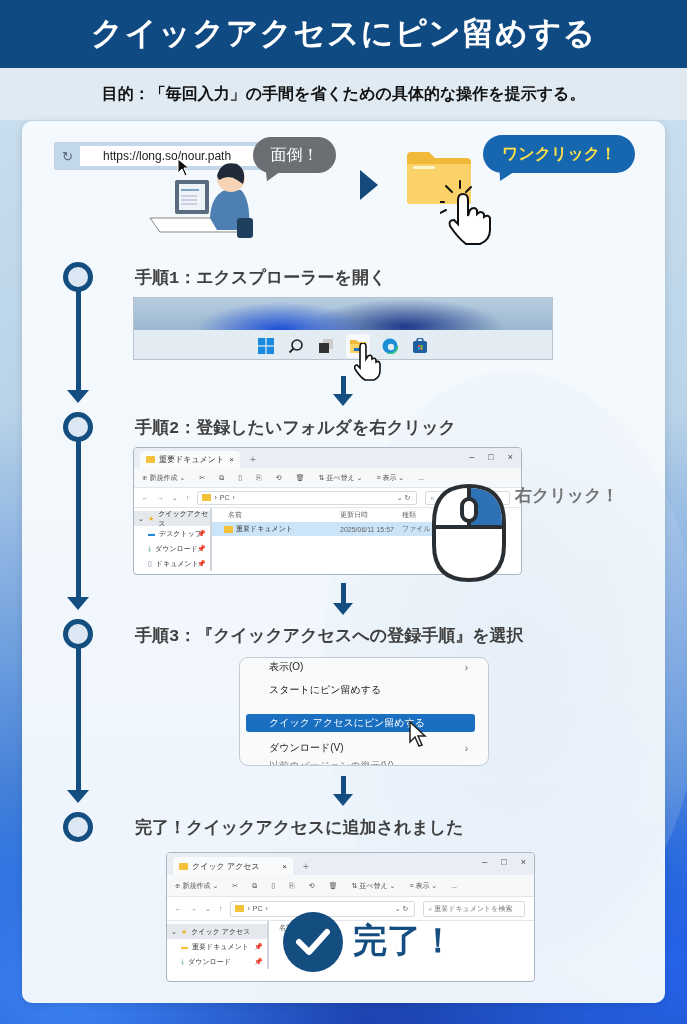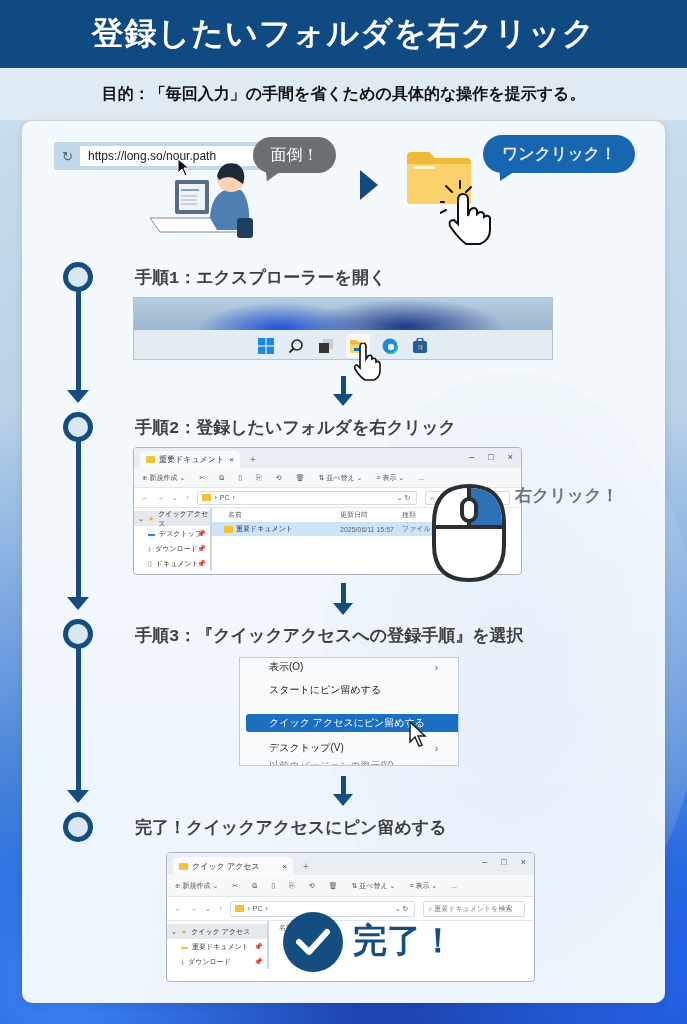--- a/index.html
+++ b/index.html
@@ -47,21 +47,21 @@
 
     
     .browser-bar {
       position: absolute; left: 54px; top: 142px; width: 210px; height: 28px;
       background: #c3d7ea; border-radius: 2px;
       display: flex; align-items: center; padding-left: 8px;
     }
     .browser-bar .reload { color: #5a6b7c; font-size: 13px; width: 18px; }
     .url-field {
       background: #fff; height: 20px; flex: 1; margin-right: 6px;
-      font-size: 12px; display: flex; align-items: center; padding-left: 8px;
+      font-size: 12px; display: flex; align-items: center; padding-left: 23px;
       color: #222; font-family: "Liberation Sans", sans-serif;
     }
     .cursor-arrow { position: absolute; left: 177px; top: 158px; }
     .bubble-gray {
       position: absolute; left: 253px; top: 137px; width: 83px; height: 36px;
       background: #6b6f73; border-radius: 18px;
       color: #fff; font-size: 16px; font-weight: normal;
       display: flex; align-items: center; justify-content: center;
     }
     .bubble-gray::after {
@@ -74,21 +74,21 @@
     .play-arrow {
       position: absolute; left: 360px; top: 170px;
       width: 0; height: 0;
       border-top: 15px solid transparent; border-bottom: 15px solid transparent;
       border-left: 18px solid #164a7c;
     }
     .folder-big { position: absolute; left: 405px; top: 150px; }
     .bubble-blue {
       position: absolute; left: 483px; top: 135px; width: 152px; height: 38px;
       background: #1766b0; border-radius: 19px;
-      color: #e5e5e5; font-size: 16px; font-weight: bold;
+      color: #fde047; font-size: 16px; font-weight: bold;
       display: flex; align-items: center; justify-content: center;
     }
     .bubble-blue::after {
       content: ""; position: absolute; left: 14px; bottom: -9px;
       border-left: 5px solid transparent; border-right: 9px solid transparent;
       border-top: 12px solid #1766b0; transform: rotate(20deg);
     }
     .hand-big { position: absolute; left: 440px; top: 180px; }
 
     
@@ -178,22 +178,22 @@
     .star { color: #f2b01e; }
 
     
     .mouse { position: absolute; left: 430px; top: 483px; }
     .right-click-label {
       position: absolute; left: 515px; top: 484px; font-size: 17px; font-weight: bold; color: #737373;
     }
 
     
     .ctx-menu {
-      position: absolute; left: 239px; top: 657px; width: 220px; height: 109px;
-      background: #f9fafb; border: 1px solid #c3cad1; border-radius: 0; overflow: hidden;
+      position: absolute; left: 239px; top: 657px; width: 250px; height: 109px;
+      background: #f9fafb; border: 1px solid #c3cad1; border-radius: 9px; overflow: hidden;
       font-family: "Liberation Sans", sans-serif;
     }
     .ctx-item {
       position: absolute; left: 0; width: 100%; height: 18px; font-size: 10px; color: #222;
       display: flex; align-items: center; padding-left: 29px;
     }
     .ctx-item .chev { position: absolute; right: 20px; color: #666; font-size: 10px; }
     .ctx-item.selected {
       left: 6px; width: 229px; background: #1a6fc1; color: #fff; border-radius: 3px; padding-left: 23px;
     }
@@ -208,21 +208,21 @@
     .done-text {
       position: absolute; left: 353px; top: 918px; font-size: 34px; font-weight: bold; color: #144d80;
     }
   </style>
 </head>
 <body>
 
 <div class="bg-swirl"></div>
 
 <div class="header">
-  <h1>登録したいフォルダを右クリック</h1>
+  <h1>クイックアクセスにピン留めする</h1>
 </div>
 <div class="subtitle-band">
   <p>目的：「毎回入力」の手間を省くための具体的な操作を提示する。</p>
 </div>
 
 <div class="card">
   <div class="card-glow"></div>
 </div>
 
 <div class="browser-bar">
@@ -272,21 +272,21 @@
 <div class="tl-line" style="left:76px; top:440px; height:157px;"></div>
 <div class="tl-arrow" style="left:67px; top:597px;"></div>
 <div class="tl-circle" style="left:63px; top:619px;"></div>
 <div class="tl-line" style="left:76px; top:647px; height:143px;"></div>
 <div class="tl-arrow" style="left:67px; top:790px;"></div>
 <div class="tl-circle" style="left:63px; top:812px;"></div>
 
 <div class="step-title" style="top:266px;">手順1：エクスプローラーを開く</div>
 <div class="step-title" style="top:416px;">手順2：登録したいフォルダを右クリック</div>
 <div class="step-title" style="top:624px;">手順3：『クイックアクセスへの登録手順』を選択</div>
-<div class="step-title" style="top:816px;">完了！クイックアクセスにピン留めする</div>
+<div class="step-title" style="top:816px;">完了！クイックアクセスに追加されました</div>
 
 <div class="taskbar-shot">
   <div class="taskbar-wall"></div>
   <div class="taskbar">
     <div class="tb-icon">
       <svg width="16" height="16" viewBox="0 0 16 16">
           <rect x="0" y="0" width="7.4" height="7.4" fill="#1a8ae0"></rect>
           <rect x="8.6" y="0" width="7.4" height="7.4" fill="#1a8ae0"></rect>
           <rect x="0" y="8.6" width="7.4" height="7.4" fill="#1a8ae0"></rect>
           <rect x="8.6" y="8.6" width="7.4" height="7.4" fill="#1a8ae0"></rect>
@@ -431,21 +431,21 @@
     <span>表示(O)</span>
       <span class="chev">›</span>
   </div>
   <div class="ctx-item" style="top:23px;">
     <span>スタートにピン留めする</span>
   </div>
   <div class="ctx-item selected" style="top:56px;">
     <span>クイック アクセスにピン留めする</span>
   </div>
   <div class="ctx-item" style="top:81px;">
-    <span>デスクトップ(V)</span>
+    <span>ダウンロード(V)</span>
       <span class="chev">›</span>
   </div>
   <div class="ctx-item" style="top:99px; opacity:0.6;">
     <span>以前のバージョンの復元(V)</span>
   </div>
 </div>
 <svg class="ctx-cursor" width="20" height="28" viewBox="0 0 20 28">
   <path d="M2 2 L2 22 L7 17 L11 26 L14 25 L10 16 L17 16 Z" fill="#fff" stroke="#222" stroke-width="1.5"></path>
 </svg>
 

